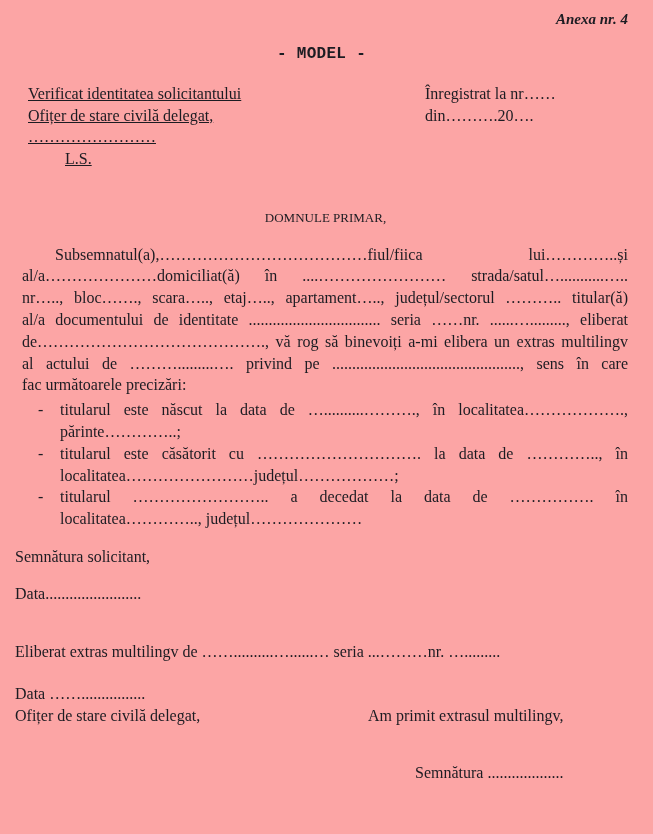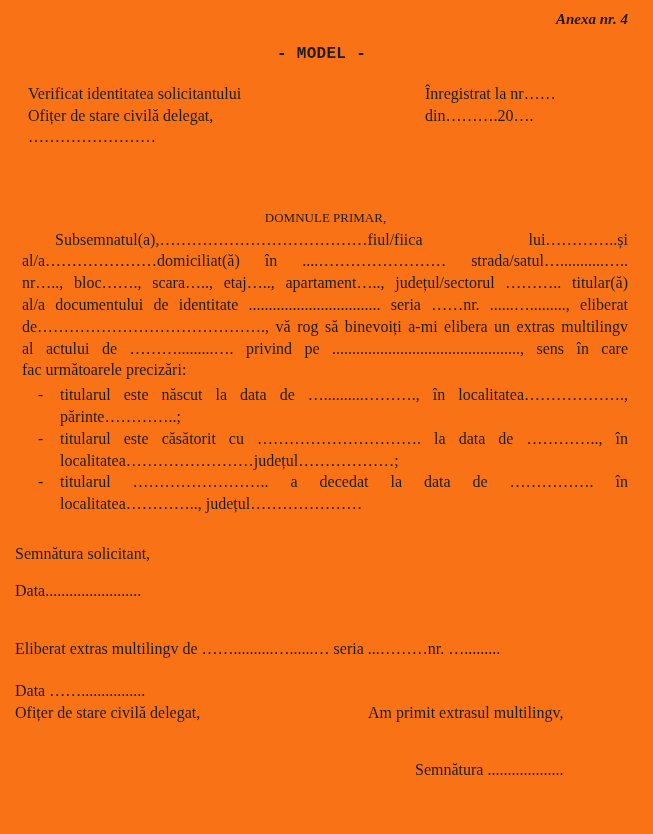--- a/index.html
+++ b/index.html
@@ -6,21 +6,21 @@
   html, body {
     margin: 0;
     padding: 0;
     background: #ffffff;
   }
   .page {
     position: relative;
     width: 653px;
     height: 834px;
     box-sizing: border-box;
-    background: #f97316;
+    background: #fca5a5;
     padding: 10px 25px 0 15px;
     font-family: "Liberation Serif", serif;
     font-size: 16px;
     line-height: 21.8px;
     color: #1c1c22;
     overflow: hidden;
   }
   .annex {
     text-align: right;
     font-weight: bold;
@@ -32,40 +32,41 @@
     text-align: center;
     font-weight: bold;
     margin-top: 16px;
     letter-spacing: 0.3px;
     font-family: Liberation Mono, monospace;
   }
   .top-row {
     position: relative;
     margin-top: 17px;
     min-height: 92px;
+    text-decoration: underline;
   }
   .top-left {
     margin-left: 13px;
   }
   .stamp-line {
     padding-left: 37px;
   }
   .top-right {
     position: absolute;
     left: 410px;
     top: 0;
   }
   .salutation {
     text-align: center;
     margin-top: 32px;
     font-size: 13px;
     padding-left: 8px;
   }
   .para {
-    margin-top: 0;
+    margin-top: 15px;
     margin-left: 7px;
   }
   .jline {
     text-align: justify;
     text-align-last: justify;
   }
   .first-indent {
     padding-left: 33px;
   }
   .centered-note {
@@ -83,21 +84,21 @@
     width: 22px;
     flex: 0 0 22px;
   }
   .bullet-body {
     flex: 1 1 auto;
     min-width: 0;
   }
   .sig-row {
     display: grid;
     grid-template-columns: 290px auto;
-    margin-top: 28px;
+    margin-top: 16px;
     gap: 46px;
   }
   .data-line {
     margin-top: 15px;
   }
   .issued-line {
     margin-top: 36px;
   }
   .data-line-2 {
     margin-top: 21px;
@@ -118,20 +119,21 @@
 
   <div class="annex">Anexa nr. 4</div>
 
   <div class="model-title">- MODEL -</div>
 
   <div class="top-row">
     <div class="top-left">
       <div>Verificat identitatea solicitantului</div>
       <div>Ofițer de stare civilă delegat,</div>
       <div>……………………</div>
+      <div class="stamp-line">L.S.</div>
     </div>
     <div class="top-right">
       <div>Înregistrat la nr……</div>
       <div>din……….20….</div>
     </div>
   </div>
 
   <div class="salutation">DOMNULE PRIMAR,</div>
 
   <div class="para">

